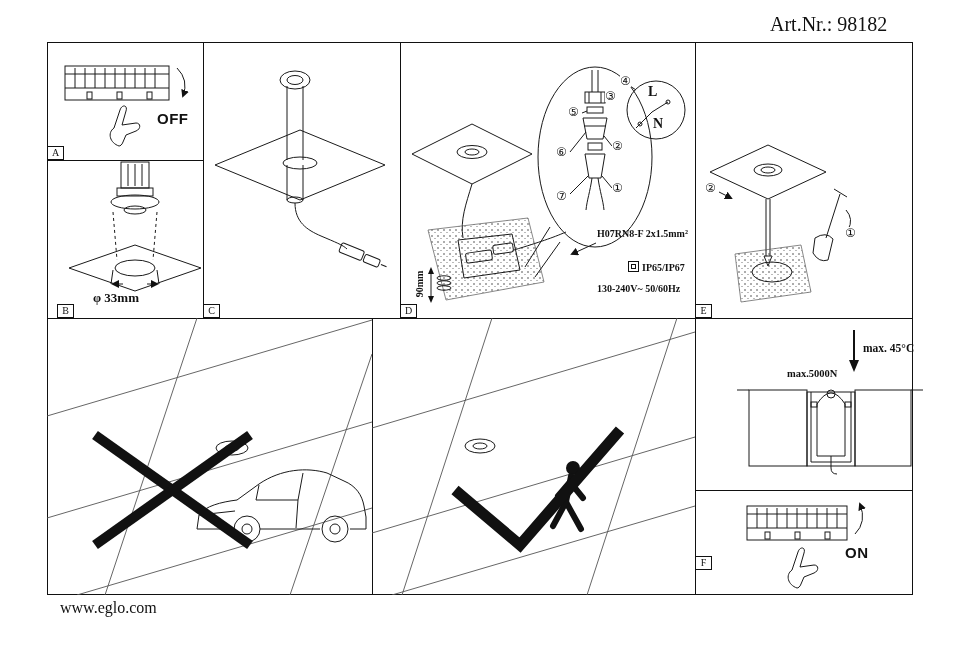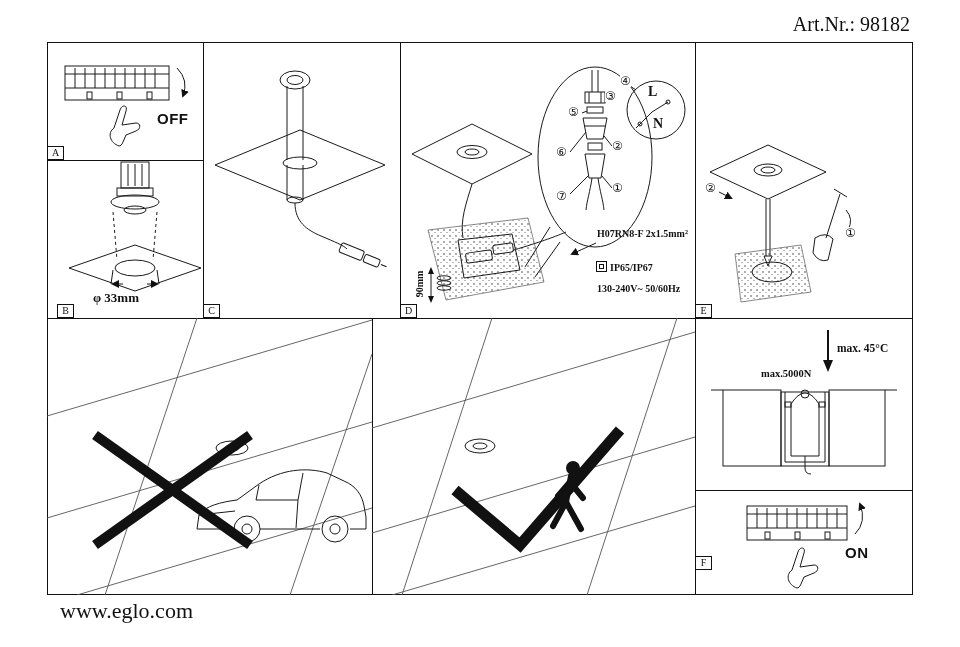--- a/index.html
+++ b/index.html
@@ -17,23 +17,23 @@
   .lncirc{font:bold 14px "Liberation Serif",serif}
   .ipbox{display:inline-block;width:9px;height:9px;border:1.5px solid #111;position:relative;top:1px;margin-right:3px}
   .ipbox::after{content:"";position:absolute;left:2px;top:2px;width:3px;height:3px;border:1px solid #111}
   .ln{stroke:#1a1a1a;fill:none;stroke-width:1}
 </style>
 </head>
 <body>
 
 <div id="page">
 
-  <div class="txt" style="left:770px;top:14px;width:140px;text-align:right;font-size:20px">Art.Nr.: 98182</div>
-
-  <div class="txt" style="left:60px;top:600px;font-size:22px">www.eglo.com</div>
+  <div class="txt" style="left:770px;top:14px;width:140px;text-align:left;font-size:20px">Art.Nr.: 98182</div>
+
+  <div class="txt" style="left:60px;top:600px;font-size:16px">www.eglo.com</div>
 
   <div id="frame"></div>
   <div class="vline" style="left:203px;top:43px;height:275px"></div>
   <div class="vline" style="left:400px;top:43px;height:275px"></div>
   <div class="vline" style="left:695px;top:43px;height:551px"></div>
   <div class="hline" style="left:48px;top:160px;width:155px"></div>
   <div class="hline" style="left:48px;top:318px;width:864px"></div>
   <div class="vline" style="left:372px;top:319px;height:276px"></div>
   <div class="hline" style="left:696px;top:490px;width:217px"></div>
 
@@ -209,21 +209,21 @@
     <div class="txt circ" style="left:168px;top:64px">⑤</div>
     <div class="txt circ" style="left:156px;top:104px">⑥</div>
     <div class="txt circ" style="left:156px;top:148px">⑦</div>
     <div class="txt circ" style="left:220px;top:33px">④</div>
     <div class="txt circ" style="left:212px;top:98px">②</div>
     <div class="txt circ" style="left:212px;top:140px">①</div>
     <div class="txt lncirc" style="left:248px;top:42px">L</div>
     <div class="txt lncirc" style="left:253px;top:74px">N</div>
     <div class="txt spec" style="left:0px;top:236px;width:40px;text-align:center;transform:rotate(-90deg);transform-origin:20px 6px">90mm</div>
     <div class="txt spec" style="left:197px;top:186px">H07RN8-F 2x1.5mm²</div>
-    <div class="txt spec" style="left:196px;top:218px">
+    <div class="txt spec" style="left:228px;top:218px">
       <span class="ipbox"></span><span>IP65/IP67</span>
     </div>
     <div class="txt spec" style="left:197px;top:241px">130-240V~ 50/60Hz</div>
     <div class="plabel">D</div>
   </div>
 
   <div class="panel" style="left:695px;top:42px;width:218px;height:276px">
     <svg width="218" height="276" viewBox="0 0 218 276">
       <defs>
         <pattern id="spkE" width="6" height="6" patternUnits="userSpaceOnUse">
@@ -311,21 +311,21 @@
         <line x1="199" y1="158" x2="194" y2="184"></line>
         <line x1="198" y1="164" x2="211" y2="180"></line>
         <line x1="198" y1="164" x2="186" y2="178"></line>
         <line x1="194" y1="184" x2="209" y2="211"></line>
         <line x1="194" y1="184" x2="181" y2="208"></line>
       </g>
       <polyline points="83,172 148,227 248,112" stroke="#111" stroke-width="11" fill="none" stroke-linecap="butt" stroke-linejoin="miter"></polyline>
     </svg>
   </div>
 
-  <div class="panel" style="left:695px;top:318px;width:218px;height:172px">
+  <div class="panel" style="left:721px;top:318px;width:218px;height:172px">
     <svg width="218" height="172" viewBox="0 0 218 172">
       <defs>
         <pattern id="htT" width="6" height="6" patternUnits="userSpaceOnUse" patternTransform="rotate(45)">
             <line x1="0" y1="0" x2="0" y2="6" stroke="#444" stroke-width="0.9"></line>
           </pattern>
       </defs>
       <g>
         <rect x="28" y="72" width="58" height="76" fill="url(#htT)" class="ln"></rect>
         <rect x="134" y="72" width="56" height="76" fill="url(#htT)" class="ln"></rect>
         <line x1="16" y1="72" x2="28" y2="72" class="ln"></line>

